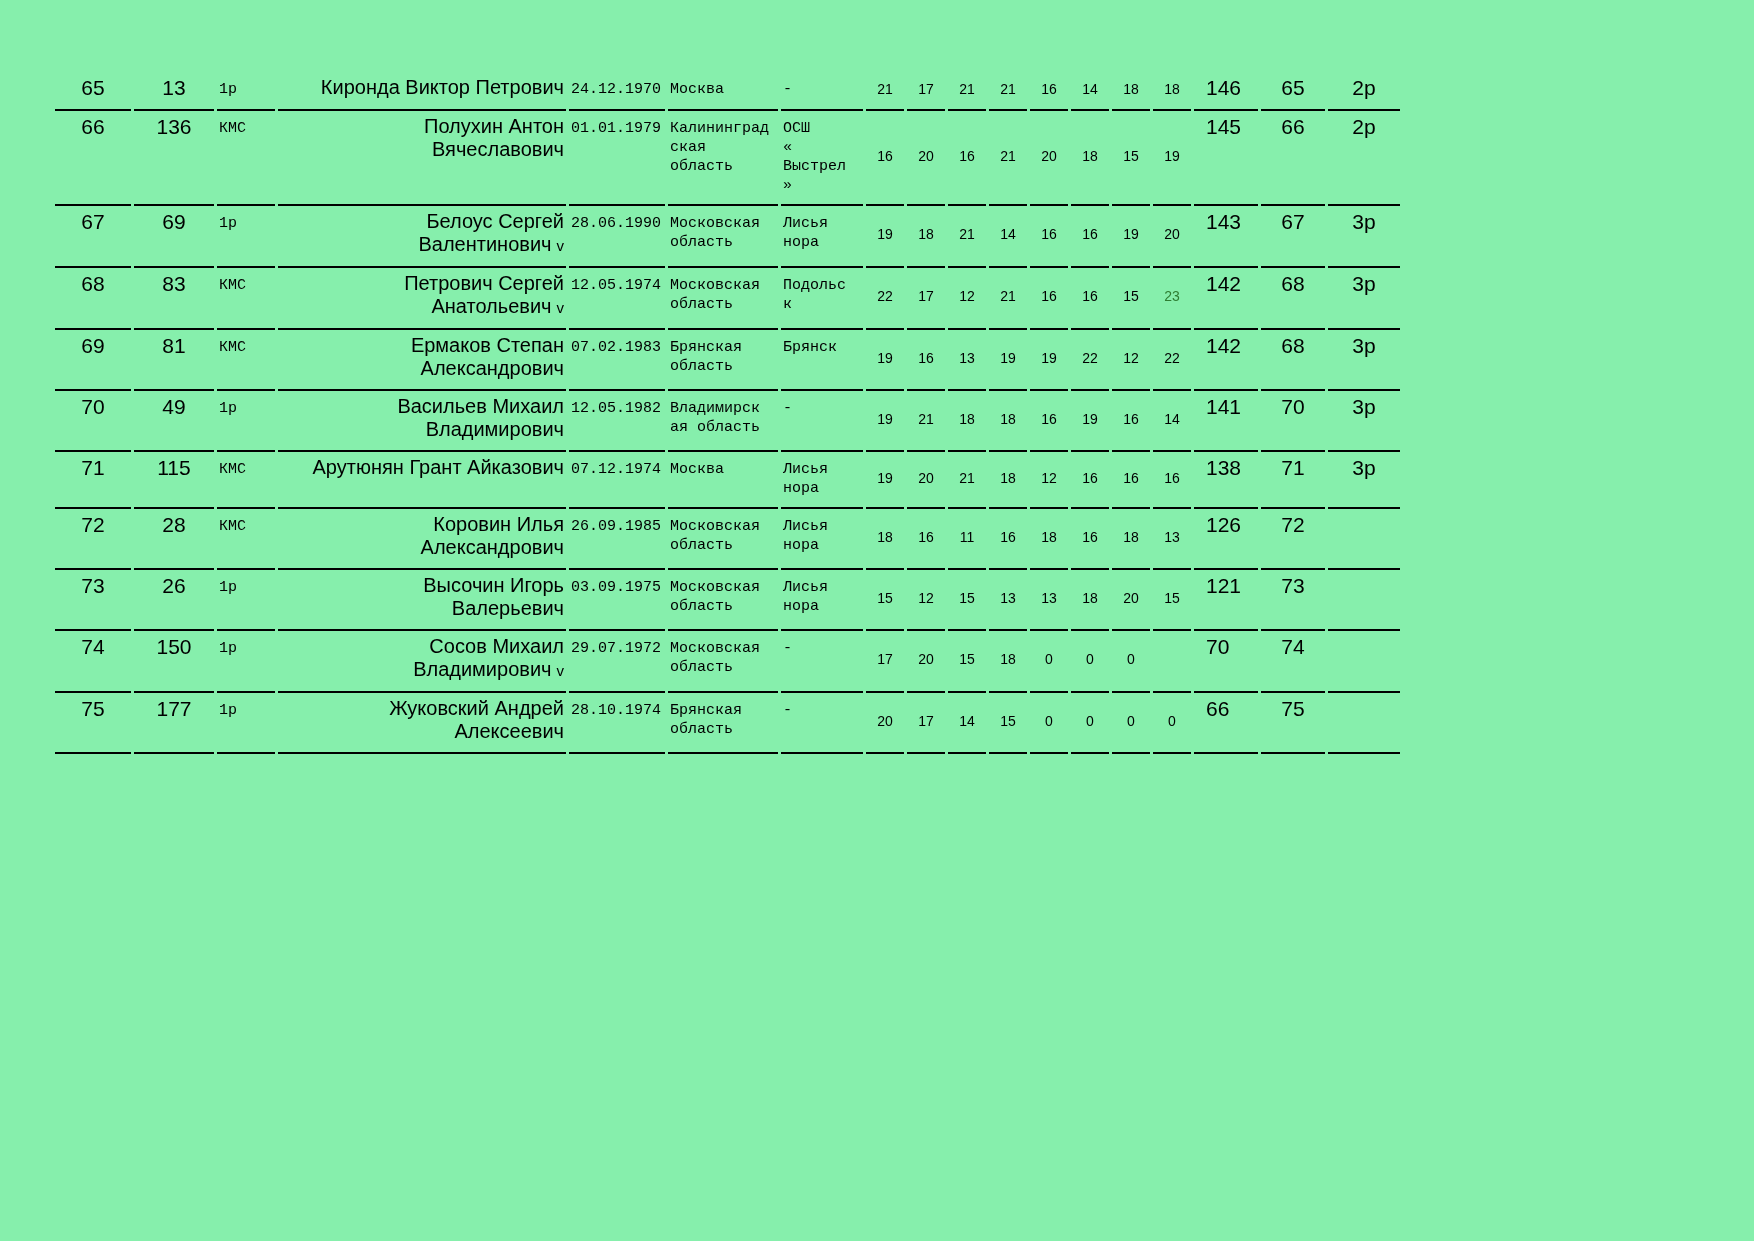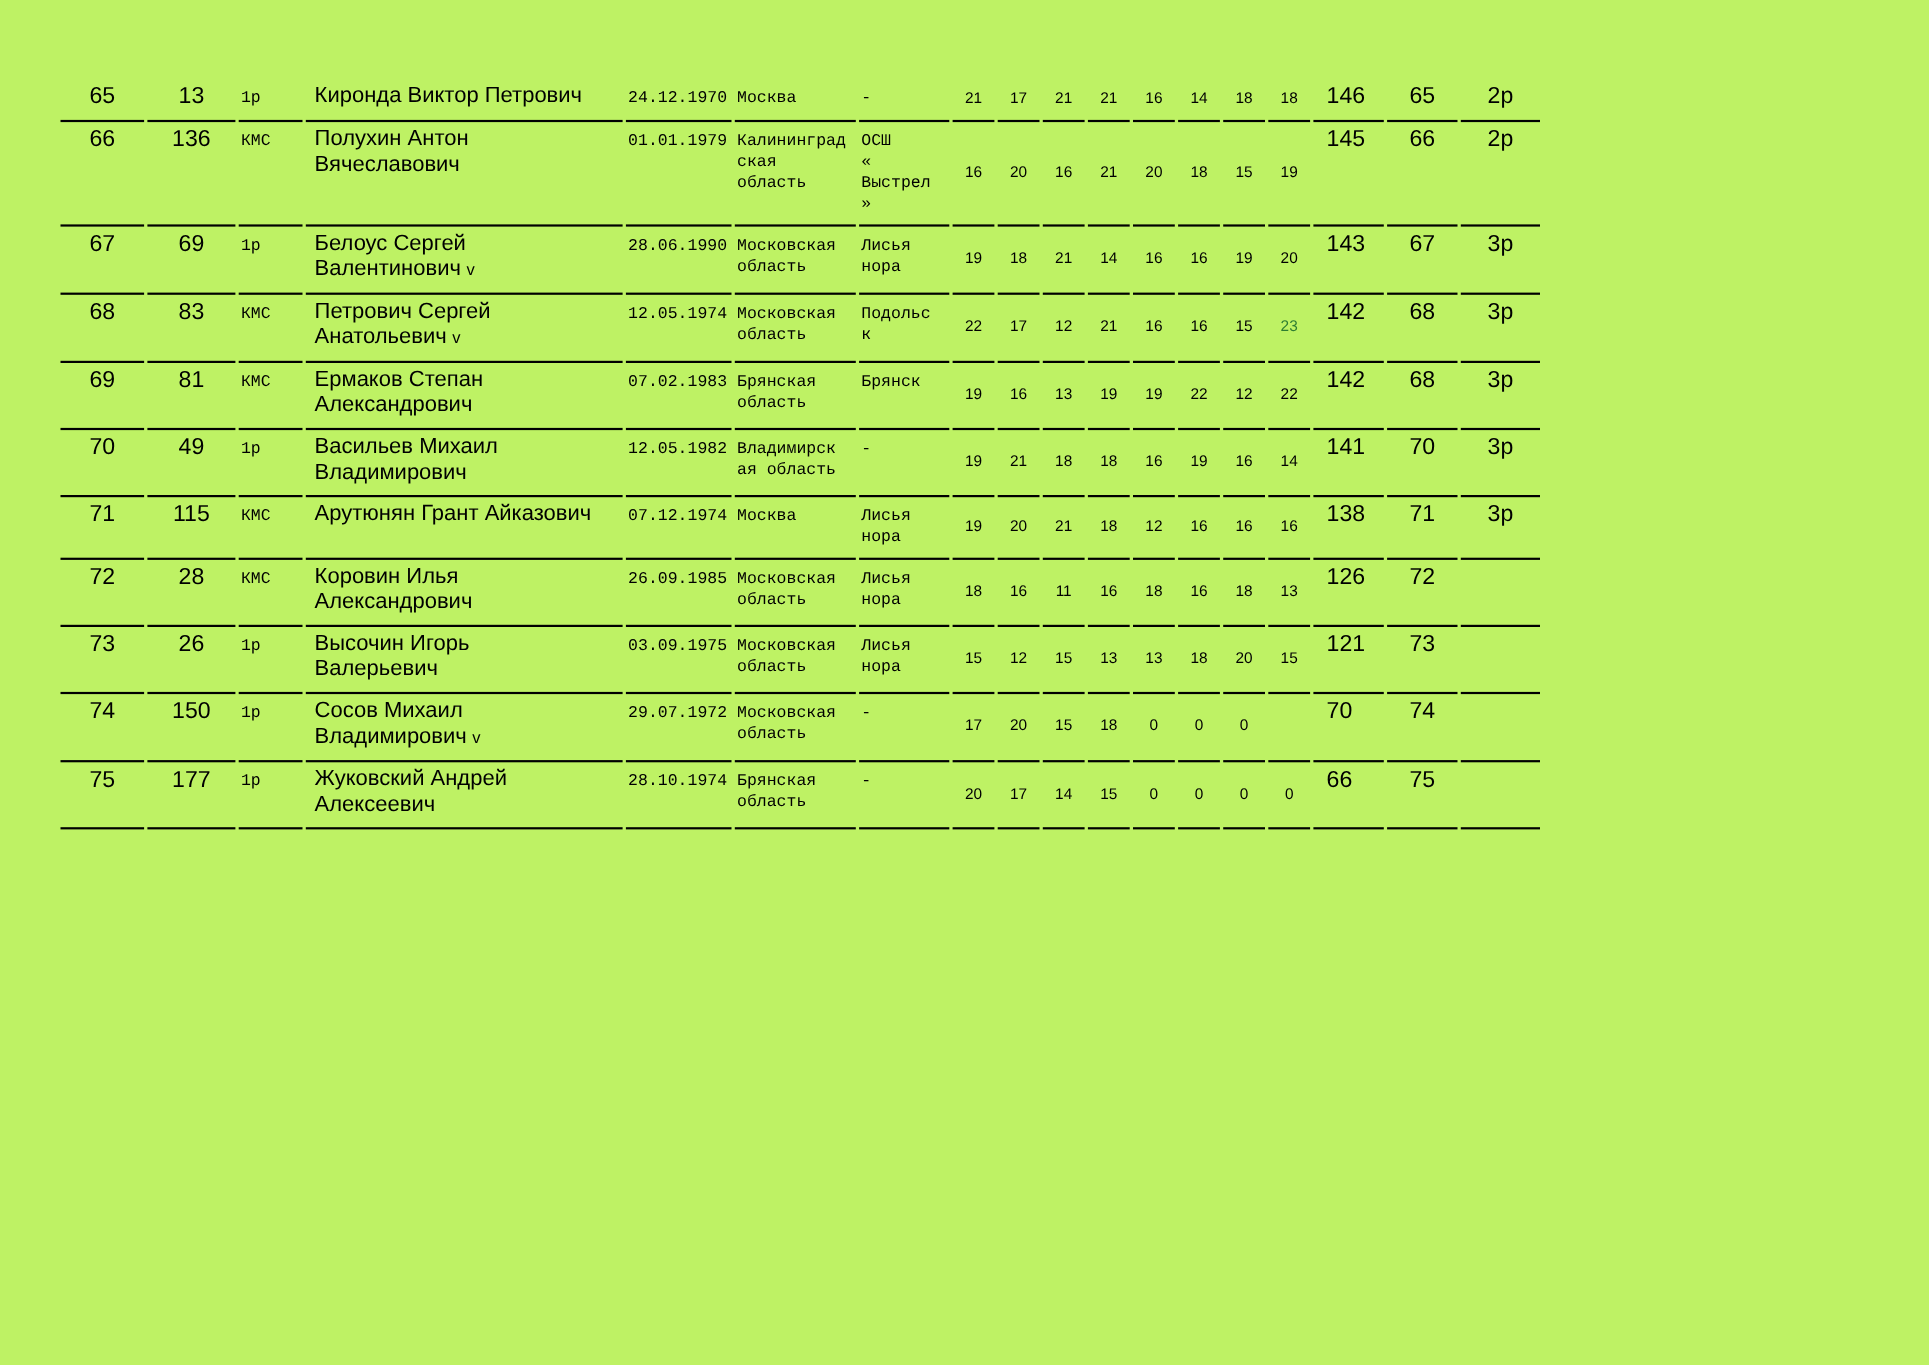--- a/index.html
+++ b/index.html
@@ -10,21 +10,21 @@
   body {
     width: 1754px;
     height: 1241px;
     position: relative;
     font-family: "Liberation Sans", sans-serif;
     color: #000000;
   }
   .page {
     position: absolute;
     inset: 0;
-    background: #bef264;
+    background: #86efac;
   }
   table.results {
     position: absolute;
     left: 52px;
     top: 72px;
     border-collapse: separate;
     border-spacing: 3px 0;
     table-layout: fixed;
   }
   td {
@@ -36,21 +36,21 @@
   .c-center { text-align: center; }
   .c-big {
     font-size: 21px;
     line-height: 24px;
     padding-top: 4px;
   }
   .c-name {
     font-size: 20px;
     line-height: 23px;
     white-space: pre-line;
-    text-align: left;
+    text-align: right;
     padding-left: 8px;
   }
   .c-small {
     font-size: 15px;
     line-height: 19px;
     padding-top: 8px;
     text-align: left;
     font-family: Liberation Mono, monospace;
   }
   .c-pre { white-space: pre-line; }

